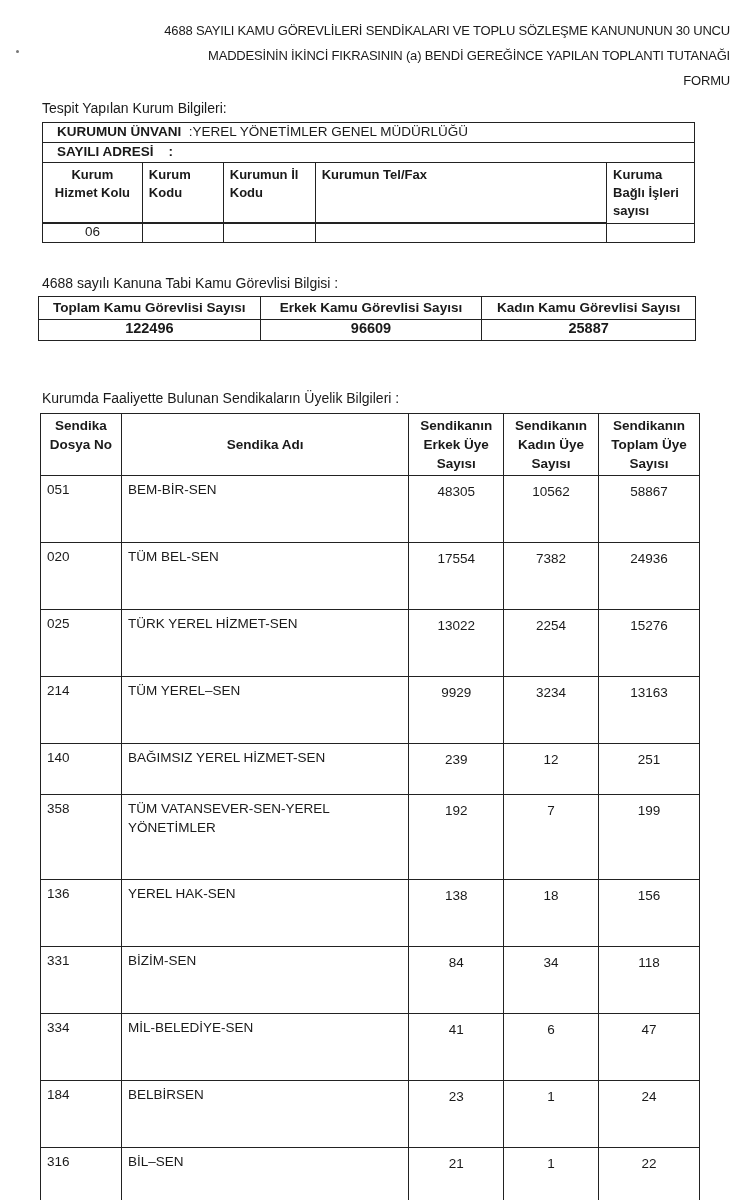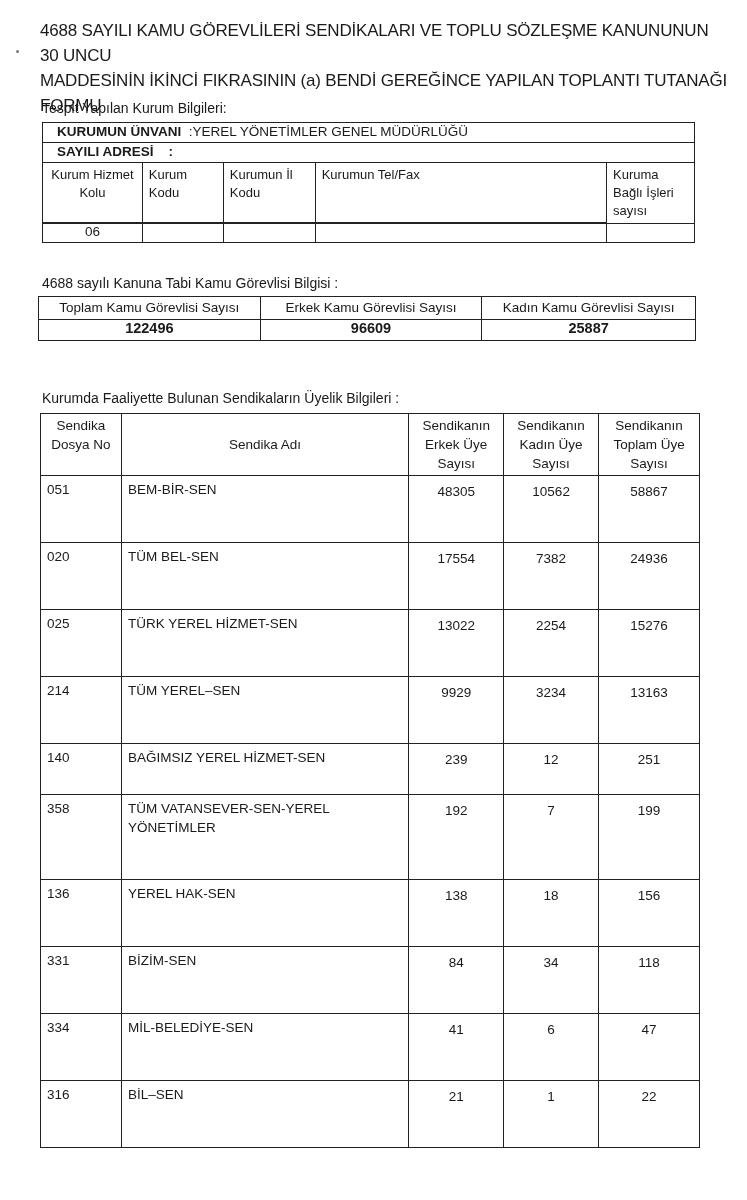--- a/index.html
+++ b/index.html
@@ -3,27 +3,27 @@
   <meta charset="utf-8">
   <style>
     html, body { margin: 0; padding: 0; background: #ffffff; }
     body {
       width: 747px; height: 1200px; position: relative; overflow: hidden;
       font-family: "Liberation Sans", "DejaVu Sans", sans-serif;
       color: #1a1a1a;
     }
     .title {
       position: absolute; left: 40px; width: 690px; top: 18px;
-      text-align: left; font-size: 17px; line-height: 25px; letter-spacing: -0.2px;
+      text-align: right; font-size: 13px; line-height: 25px; letter-spacing: -0.2px;
     }
     .dot { position: absolute; left: 16px; top: 50px; width: 3px; height: 3px; background: #777; border-radius: 50%; }
     .section-label { position: absolute; left: 42px; font-size: 14px; }
     table { border-collapse: collapse; position: absolute; }
     td, th { border: 1.3px solid #222; padding: 0; font-size: 13px; vertical-align: top; }
-    th { font-weight: normal; margin-top: 46px; }
+    th { font-weight: bold; margin-top: 46px; }
     
     #inst { left: 42px; top: 122px; width: 653px; }
     #inst .full { font-weight: bold; padding: 1px 14px; height: 17px; font-size: 13.5px; }
     #inst .full .val { font-weight: normal; }
     #inst th { text-align: left; padding: 3px 6px; line-height: 18px; }
     #inst th.center { text-align: center; }
     #inst td.cell { height: 18px; text-align: center; font-size: 13.5px; }
     
     #emp { left: 38px; top: 296px; width: 658px; }
     #emp th { text-align: center; line-height: 18px; padding: 2px 4px; font-size: 13.5px; }
@@ -186,20 +186,27 @@
         <td class="num" style="height: 56px;">118</td>
       </tr>
       <tr class="row">
         <td style="height: 56px;">334</td>
         <td style="height: 56px;">MİL-BELEDİYE-SEN</td>
         <td class="num" style="height: 56px;">41</td>
         <td class="num" style="height: 56px;">6</td>
         <td class="num" style="height: 56px;">47</td>
       </tr>
       <tr class="row">
+        <td style="height: 56px;">184</td>
+        <td style="height: 56px;">BELBİRSEN</td>
+        <td class="num" style="height: 56px;">23</td>
+        <td class="num" style="height: 56px;">1</td>
+        <td class="num" style="height: 56px;">24</td>
+      </tr>
+      <tr class="row">
         <td style="height: 56px;">316</td>
         <td style="height: 56px;">BİL–SEN</td>
         <td class="num" style="height: 56px;">21</td>
         <td class="num" style="height: 56px;">1</td>
         <td class="num" style="height: 56px;">22</td>
       </tr>
     </tbody>
   </table>
 
 </body></html>

